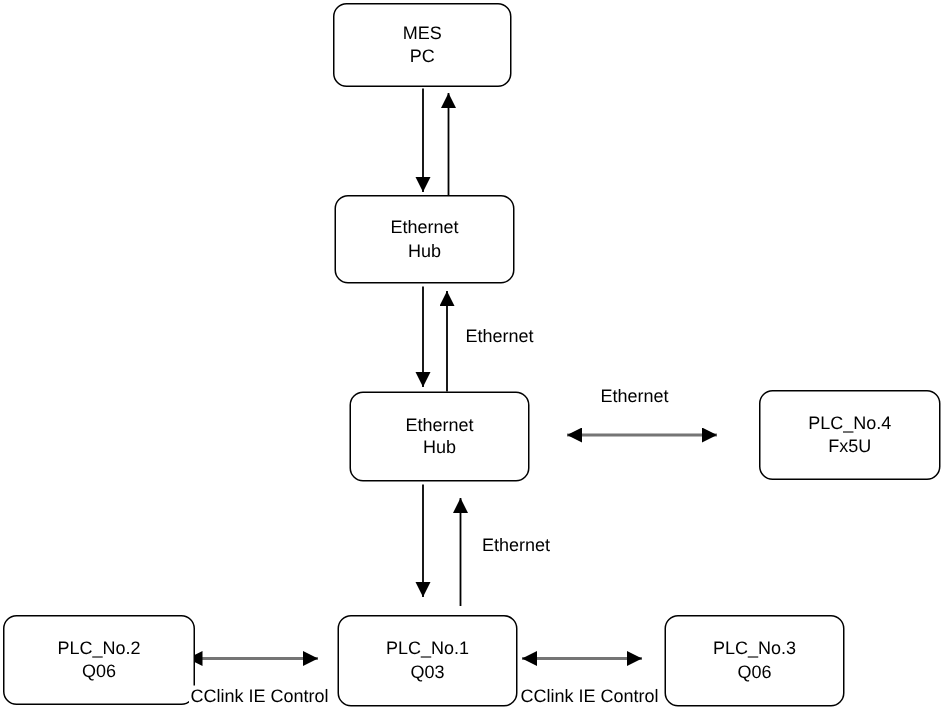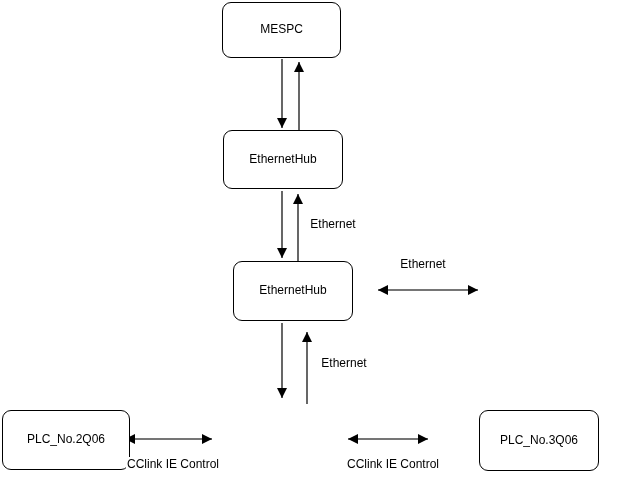--- a/index.html
+++ b/index.html
@@ -23,21 +23,21 @@
     height: 481px;
     pointer-events: none;
   }
   .node {
     position: absolute;
     box-sizing: border-box;
     background: #ffffff;
     border: 1px solid #000000;
     border-radius: 9px;
     display: flex;
-    flex-direction: row;
+    flex-direction: column;
     align-items: center;
     justify-content: center;
     text-align: center;
     font-size: 12px;
     line-height: 1.28;
     color: #000000;
   }
   .node span {
     display: block;
     white-space: nowrap;
@@ -87,28 +87,36 @@
   <div class="node" style="left: 223px; top: 130px; width: 120px; height: 59px;">
     <span>Ethernet</span>
     <span>Hub</span>
   </div>
 
   <div class="node" style="left: 233px; top: 261px; width: 120px; height: 60px;">
     <span>Ethernet</span>
     <span>Hub</span>
   </div>
 
+  <div class="node" style="left: 506px; top: 260px; width: 121px; height: 60px;">
+    <span>PLC_No.4</span>
+    <span>Fx5U</span>
+  </div>
 
+  <div class="node" style="left: 225px; top: 410px; width: 120px; height: 61px;">
+    <span>PLC_No.1</span>
+    <span>Q03</span>
+  </div>
 
   <div class="node" style="left: 2px; top: 410px; width: 128px; height: 60px;">
     <span>PLC_No.2</span>
     <span>Q06</span>
   </div>
 
-  <div class="node" style="left: 443px; top: 410px; width: 120px; height: 61px; margin-left: 36px;">
+  <div class="node" style="left: 443px; top: 410px; width: 120px; height: 61px;">
     <span>PLC_No.3</span>
     <span>Q06</span>
   </div>
 
   <div class="edge-label" style="left: 333px; top: 224px;">Ethernet</div>
   <div class="edge-label" style="left: 423px; top: 264px;">Ethernet</div>
   <div class="edge-label" style="left: 344px; top: 363px;">Ethernet</div>
   <div class="edge-label" style="left: 173px; top: 464px;">CClink IE Control</div>
   <div class="edge-label" style="left: 393px; top: 464px;">CClink IE Control</div>
 

